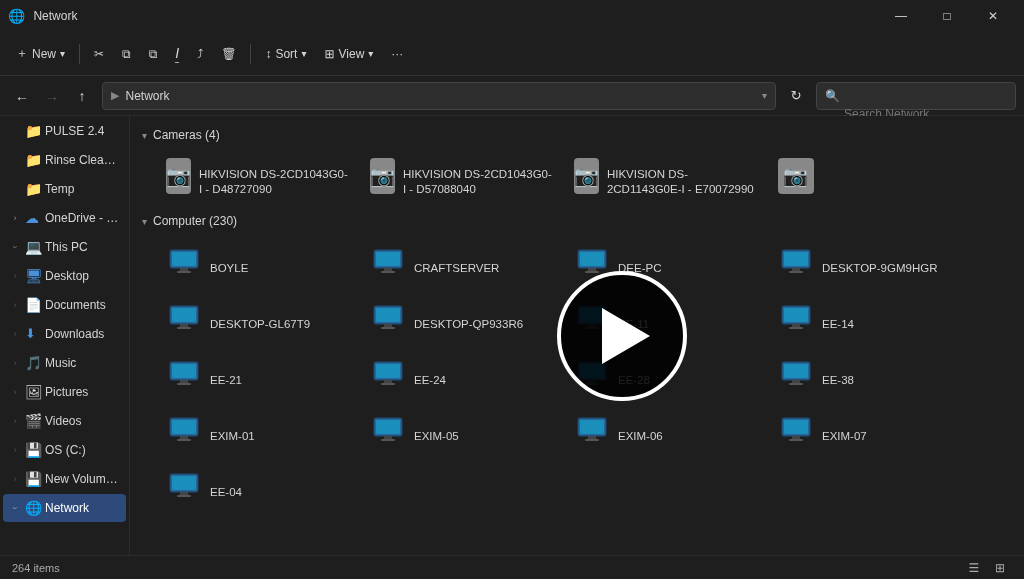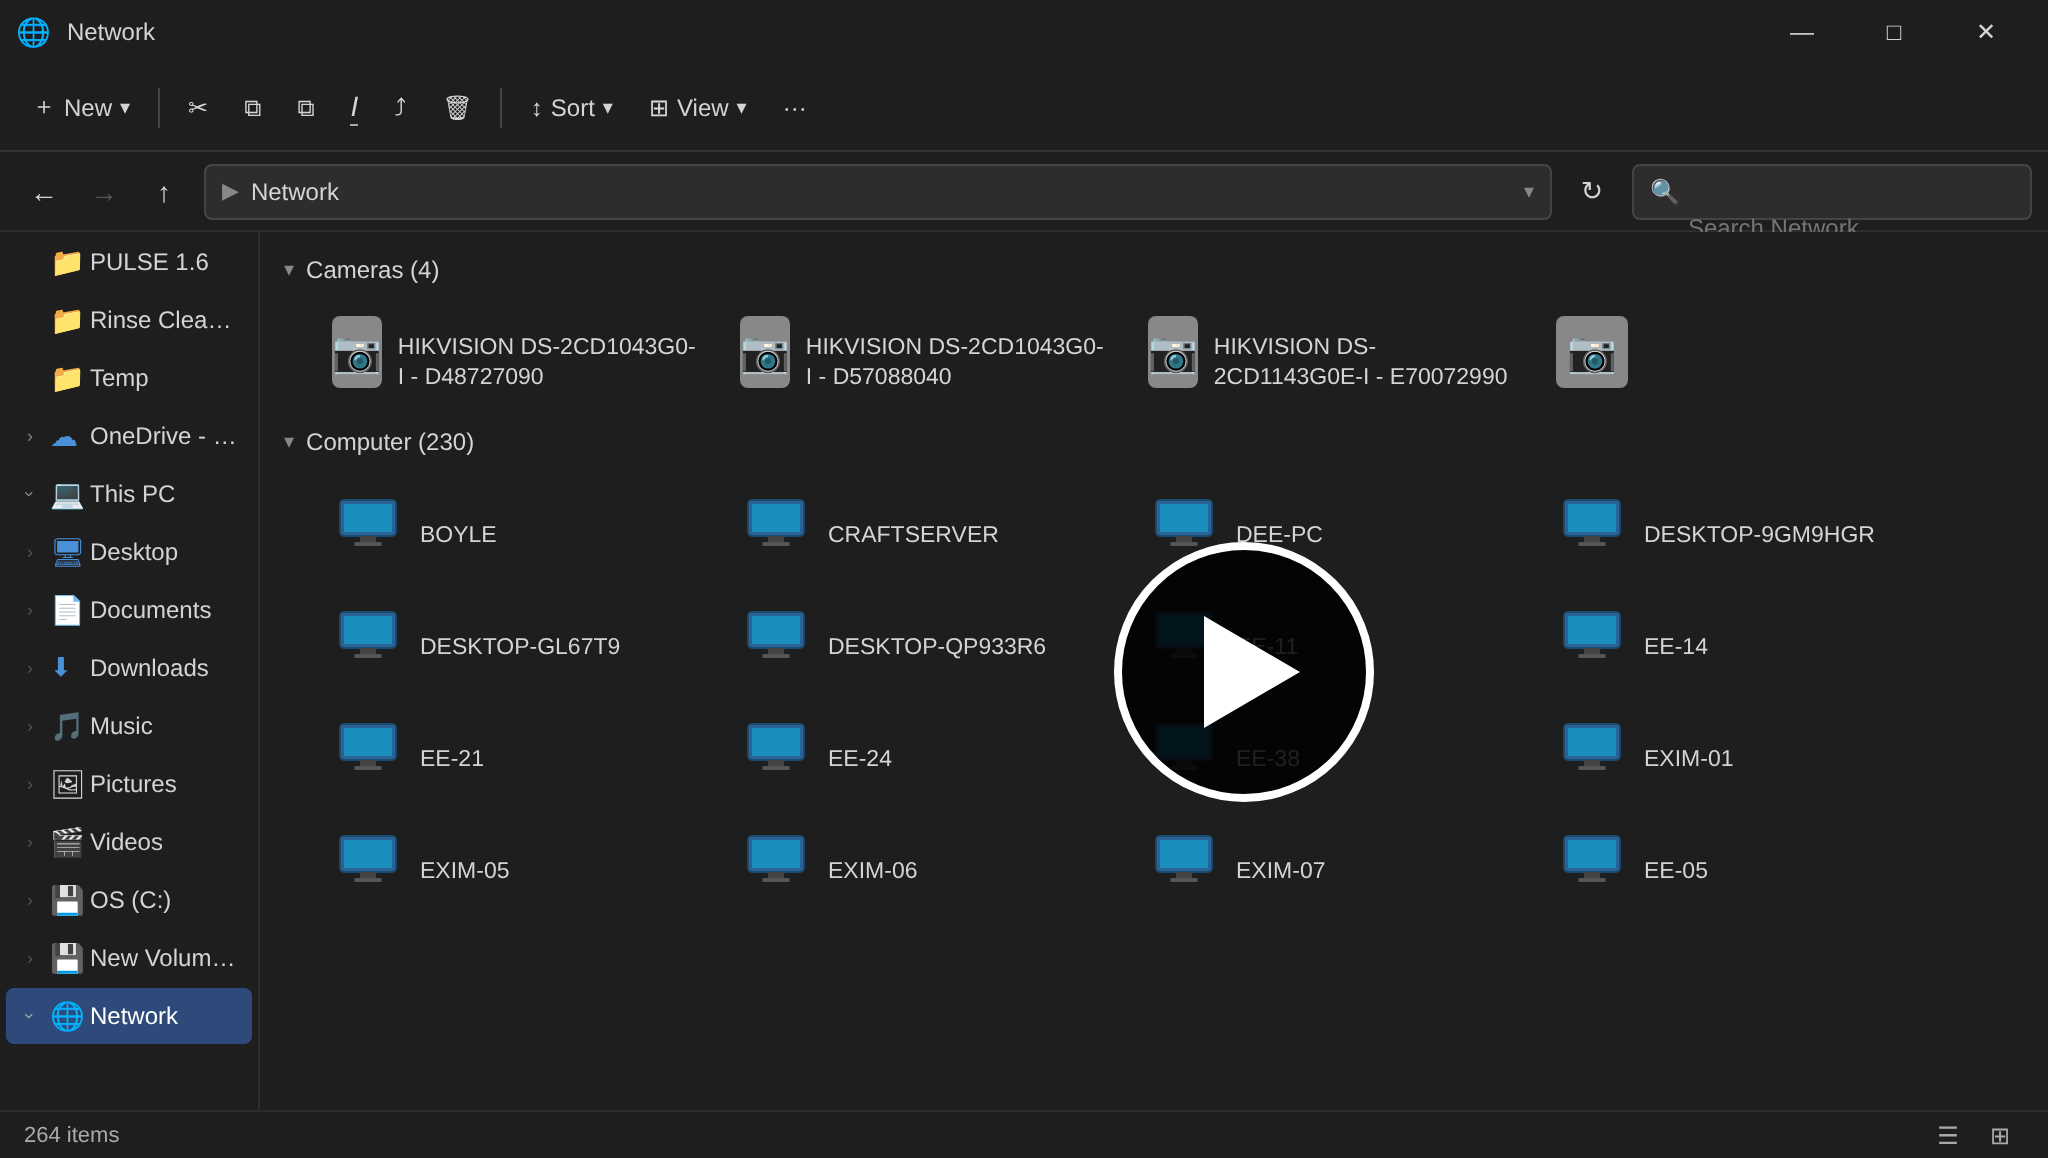--- a/index.html
+++ b/index.html
@@ -338,21 +338,21 @@
   </div>
 </div>
 
 <div class="main-layout">
 
   <div class="sidebar">
 
     <div class="sidebar-item">
       <span class="arrow"></span>
       <span class="icon folder-yellow">📁</span>
-      <span class="label">PULSE 1.6</span>
+      <span class="label">PULSE 2.4</span>
     </div>
     <div class="sidebar-item">
       <span class="arrow"></span>
       <span class="icon folder-yellow">📁</span>
       <span class="label">Rinse Cleaning</span>
     </div>
     <div class="sidebar-item">
       <span class="arrow"></span>
       <span class="icon folder-yellow">📁</span>
       <span class="label">Temp</span>
@@ -562,20 +562,31 @@
   </div>
         <div class="grid-item">
     <div class="monitor-icon">
       <svg class="monitor-svg" viewBox="0 0 32 32" xmlns="http://www.w3.org/2000/svg">
         <rect x="2" y="4" width="28" height="18" rx="2" fill="#2a6496" stroke="#1a4a70" stroke-width="1"></rect>
         <rect x="4" y="6" width="24" height="14" fill="#1a8fbb"></rect>
         <rect x="12" y="22" width="8" height="3" fill="#444"></rect>
         <rect x="9" y="25" width="14" height="2" rx="1" fill="#555"></rect>
       </svg>
     </div>
+    <span class="item-label">EE-28</span>
+  </div>
+        <div class="grid-item">
+    <div class="monitor-icon">
+      <svg class="monitor-svg" viewBox="0 0 32 32" xmlns="http://www.w3.org/2000/svg">
+        <rect x="2" y="4" width="28" height="18" rx="2" fill="#2a6496" stroke="#1a4a70" stroke-width="1"></rect>
+        <rect x="4" y="6" width="24" height="14" fill="#1a8fbb"></rect>
+        <rect x="12" y="22" width="8" height="3" fill="#444"></rect>
+        <rect x="9" y="25" width="14" height="2" rx="1" fill="#555"></rect>
+      </svg>
+    </div>
     <span class="item-label">EE-38</span>
   </div>
         <div class="grid-item">
     <div class="monitor-icon">
       <svg class="monitor-svg" viewBox="0 0 32 32" xmlns="http://www.w3.org/2000/svg">
         <rect x="2" y="4" width="28" height="18" rx="2" fill="#2a6496" stroke="#1a4a70" stroke-width="1"></rect>
         <rect x="4" y="6" width="24" height="14" fill="#1a8fbb"></rect>
         <rect x="12" y="22" width="8" height="3" fill="#444"></rect>
         <rect x="9" y="25" width="14" height="2" rx="1" fill="#555"></rect>
       </svg>
@@ -617,21 +628,21 @@
   </div>
         <div class="grid-item">
     <div class="monitor-icon">
       <svg class="monitor-svg" viewBox="0 0 32 32" xmlns="http://www.w3.org/2000/svg">
         <rect x="2" y="4" width="28" height="18" rx="2" fill="#2a6496" stroke="#1a4a70" stroke-width="1"></rect>
         <rect x="4" y="6" width="24" height="14" fill="#1a8fbb"></rect>
         <rect x="12" y="22" width="8" height="3" fill="#444"></rect>
         <rect x="9" y="25" width="14" height="2" rx="1" fill="#555"></rect>
       </svg>
     </div>
-    <span class="item-label">EE-05</span>
+    <span class="item-label">EE-04</span>
   </div>
       </div>
   </div>
 </div>
 
 <div class="status-bar">
   <span class="status-text">264 items</span>
   <div class="view-btns">
     <button class="view-btn">☰</button>
     <button class="view-btn">⊞</button>

